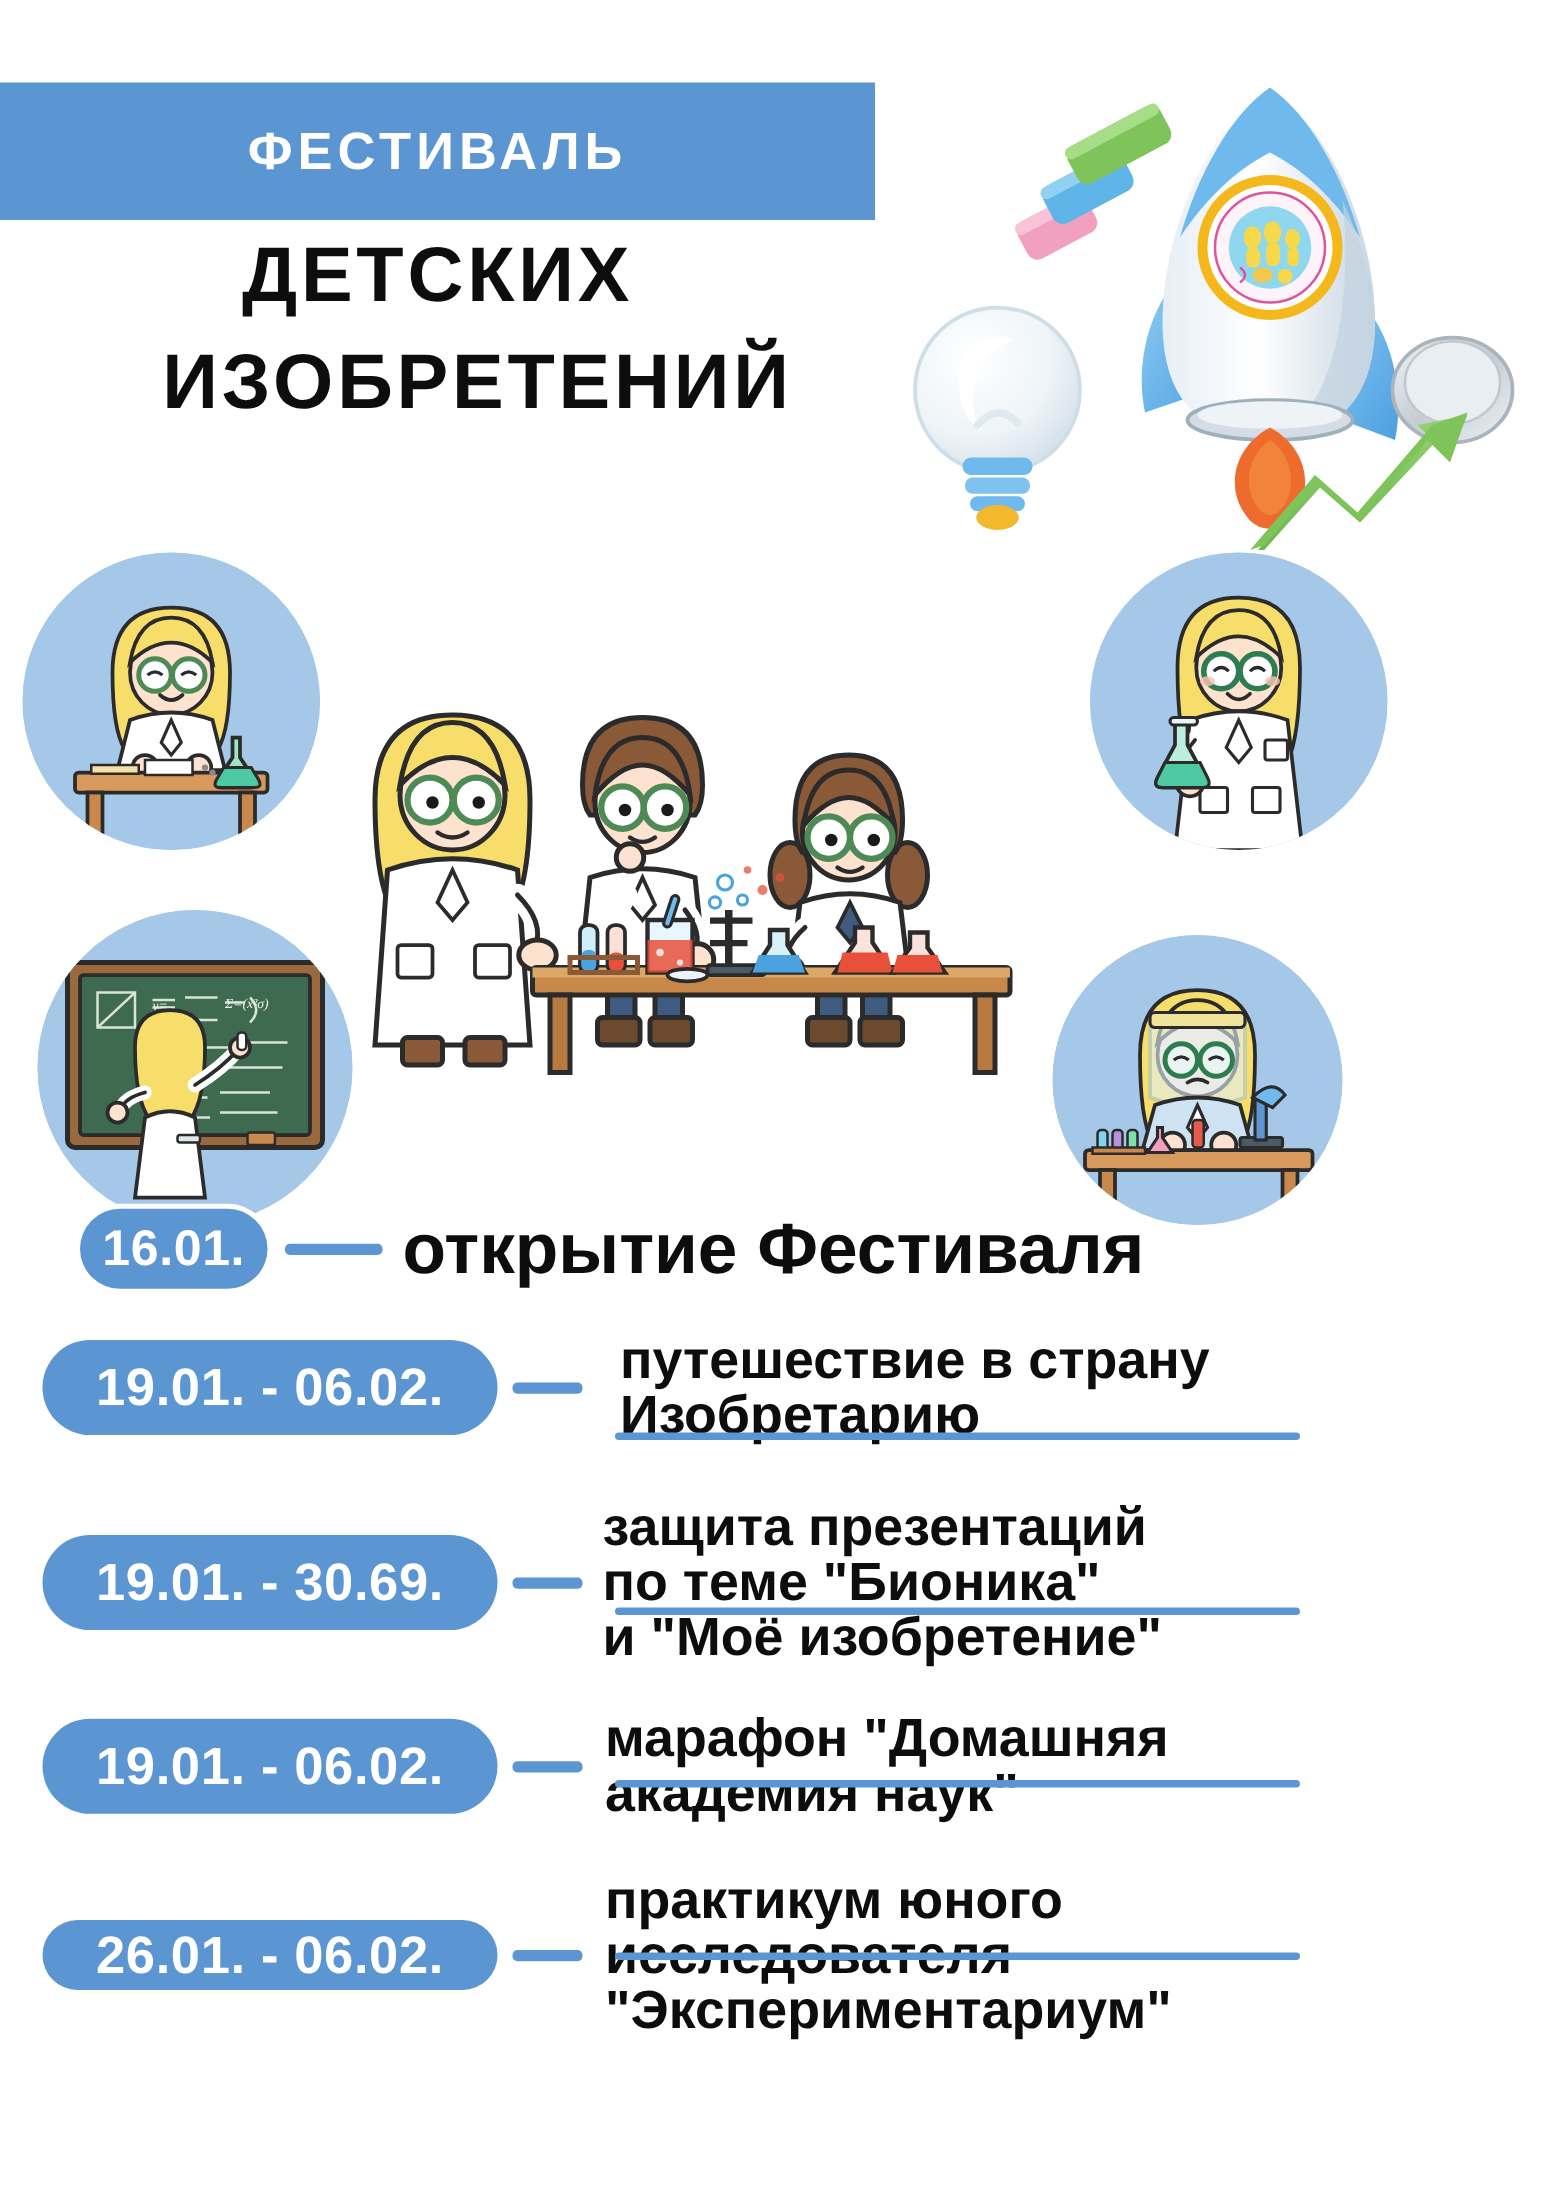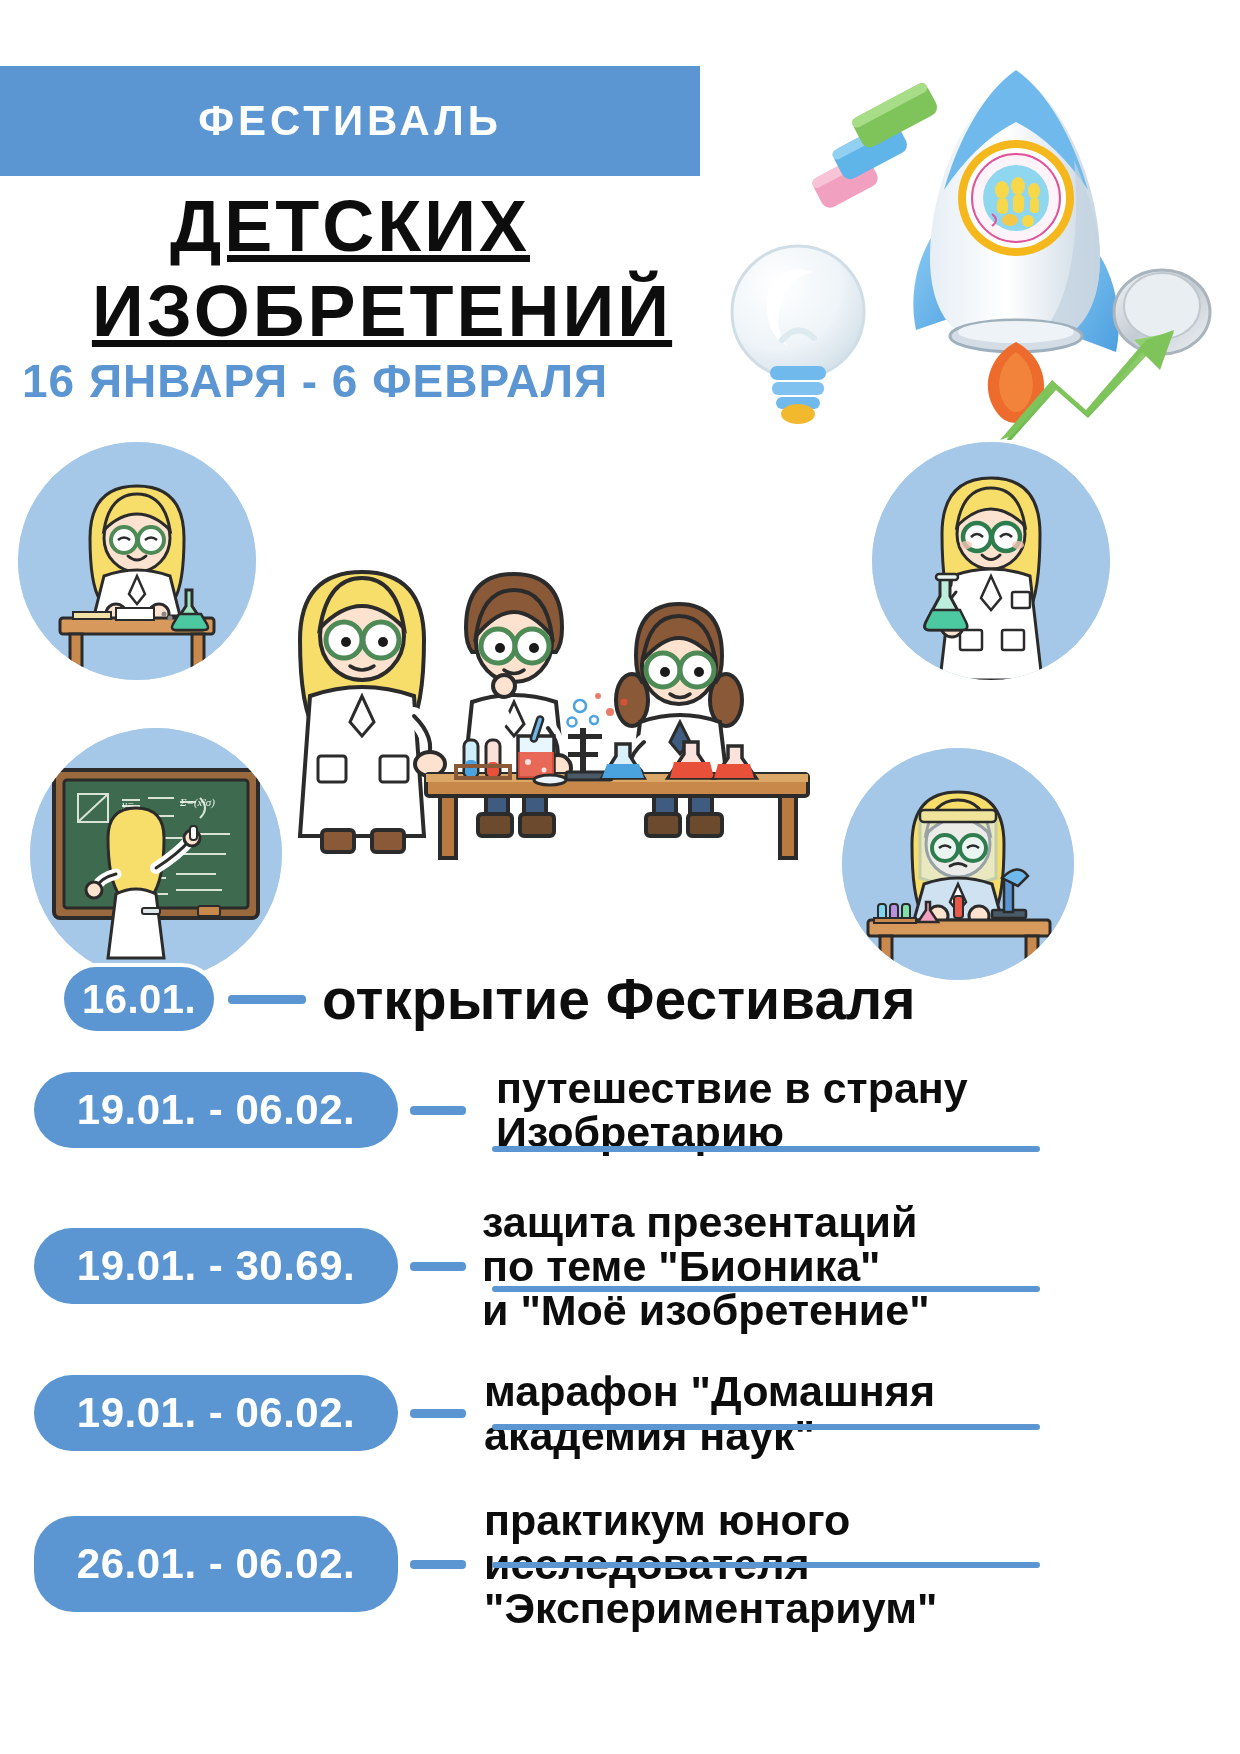--- a/index.html
+++ b/index.html
@@ -14,21 +14,21 @@
   .title-band{
     position:absolute;left:0;top:66px;width:700px;height:110px;
     background:#5b95d2;display:flex;align-items:center;justify-content:center;
   }
   .title-band .t{
     color:#ffffff;font-weight:700;font-size:42px;letter-spacing:4px;
     font-family:"Liberation Sans",sans-serif;line-height:1;
   }
   .subtitle1,.subtitle2{
     position:absolute;width:700px;text-align:center;color:#0d0d0d;
-    font-weight:700;font-size:72px;letter-spacing:3px;line-height:1;text-decoration:underline;
+    font-weight:700;font-size:62px;letter-spacing:3px;line-height:1;
   }
   .subtitle1{left:0;top:190px;}
   .subtitle2{left:0;top:275px;padding-left:32px;}
   .daterange{
     position:absolute;left:22px;top:358px;width:720px;
     color:#5b95d2;font-weight:700;font-size:46px;letter-spacing:1px;
     text-align:left;line-height:1;
   }
 
   
@@ -83,41 +83,40 @@
   #row3 .dash{width:56px;margin-left:12px;}
   #row3 .desc{margin-left:16px;}
 
   #row4{top:412px;height:110px;}
   #row4 .pill{width:364px;height:76px;margin-left:34px;}
   #row4 .pill-txt{font-size:42px;}
   #row4 .dash{width:56px;margin-left:12px;}
   #row4 .desc{margin-left:18px;}
 
   #row5{top:538px;height:160px;}
-  #row5 .pill{width:364px;height:96px;margin-left:34px;}
+  #row5 .pill{width:364px;height:56px;margin-left:34px;}
   #row5 .pill-txt{font-size:42px;}
   #row5 .dash{width:56px;margin-left:12px;}
   #row5 .desc{margin-left:18px;}
 
   .sep1{left:492px;top:200px;width:548px;}
   .sep2{left:492px;top:340px;width:548px;}
   .sep3{left:492px;top:478px;width:548px;}
   .sep4{left:492px;top:616px;width:548px;}
 </style>
 </head>
 <body>
 
 <div class="poster">
 
   <div class="title-band">
     <div class="t">ФЕСТИВАЛЬ</div>
   </div>
   <div class="subtitle1">ДЕТСКИХ</div>
   <div class="subtitle2">ИЗОБРЕТЕНИЙ</div>
-  <div class="daterange">16 ЯНВАРЯ - 6 ФЕВРАЛЯ</div>
 
   <div class="art-rocket">
     <svg viewBox="0 0 550 400" xmlns="http://www.w3.org/2000/svg">
       <defs>
         <linearGradient id="bodyG" x1="0" y1="0" x2="1" y2="0">
           <stop offset="0" stop-color="#e6eef5"></stop>
             <stop offset=".45" stop-color="#ffffff"></stop>
             <stop offset="1" stop-color="#c8d6e2"></stop>
         </linearGradient>
         <linearGradient id="finG" x1="0" y1="0" x2="1" y2="1">

